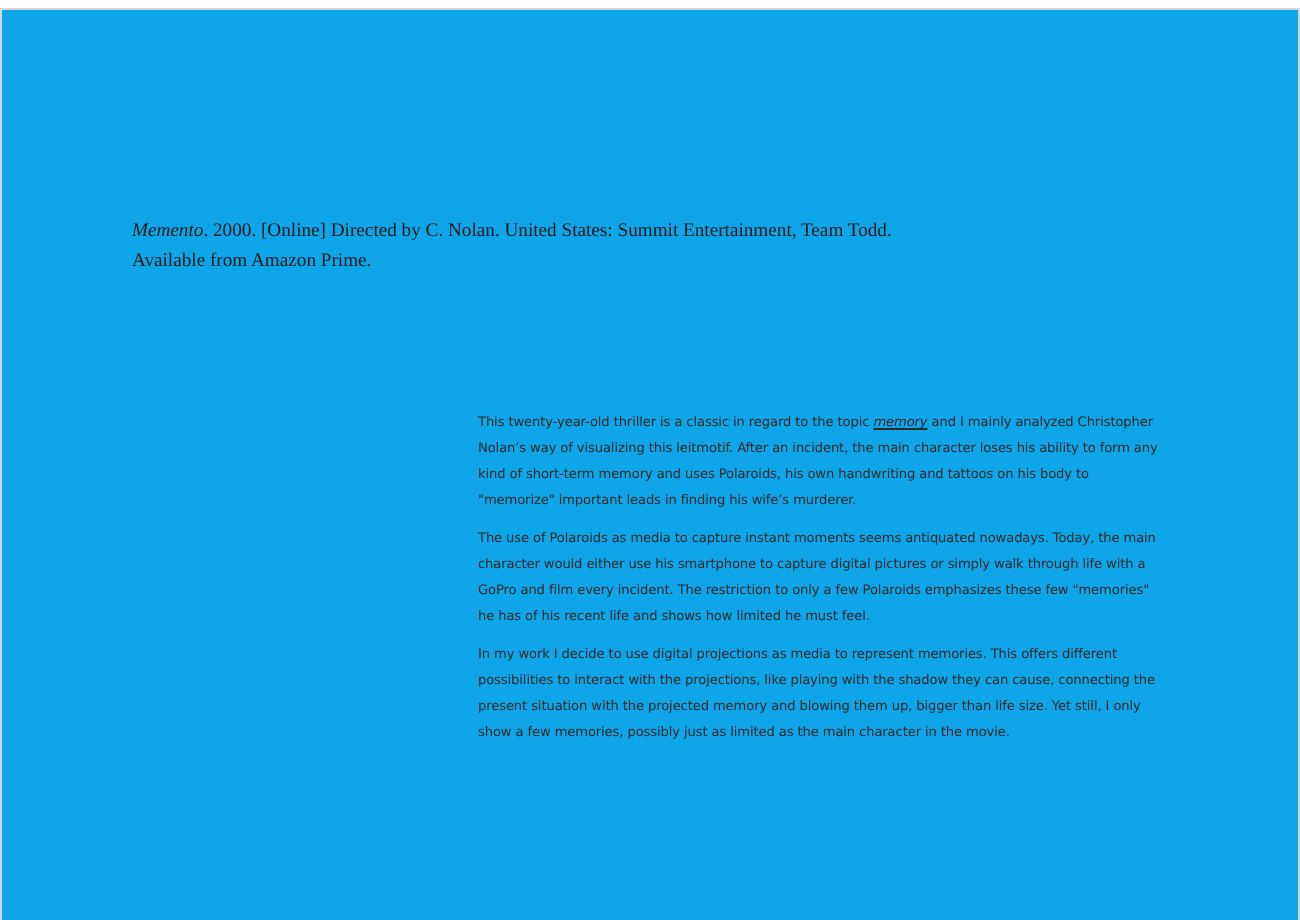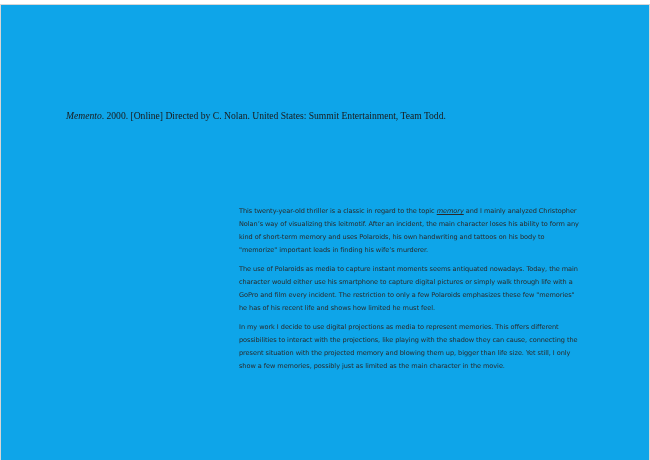--- a/index.html
+++ b/index.html
@@ -22,20 +22,21 @@
     }
     .body-text p { margin: 0 0 6px 0; }
     .body-text em { font-style: italic; text-decoration: underline; }
   </style>
 </head>
 <body>
 
 <div class="page">
   <div class="citation">
     <div><em>Memento</em><span>. 2000. [Online] Directed by C. Nolan. United States: Summit Entertainment, Team Todd.</span></div>
+    <div>Available from Amazon Prime.</div>
   </div>
 
   <div class="body-text">
     <p><span>This twenty-year-old thriller is a classic in regard to the topic </span><em>memory</em><span> and I mainly analyzed Christopher Nolan’s way of visualizing this leitmotif. After an incident, the main character loses his ability to form any kind of short-term memory and uses Polaroids, his own handwriting and tattoos on his body to "memorize" important leads in finding his wife’s murderer.</span></p>
     <p>The use of Polaroids as media to capture instant moments seems antiquated nowadays. Today, the main character would either use his smartphone to capture digital pictures or simply walk through life with a GoPro and film every incident. The restriction to only a few Polaroids emphasizes these few "memories" he has of his recent life and shows how limited he must feel.</p>
     <p>In my work I decide to use digital projections as media to represent memories. This offers different possibilities to interact with the projections, like playing with the shadow they can cause, connecting the present situation with the projected memory and blowing them up, bigger than life size. Yet still, I only show a few memories, possibly just as limited as the main character in the movie.</p>
   </div>
 </div>
 
 </body></html>

